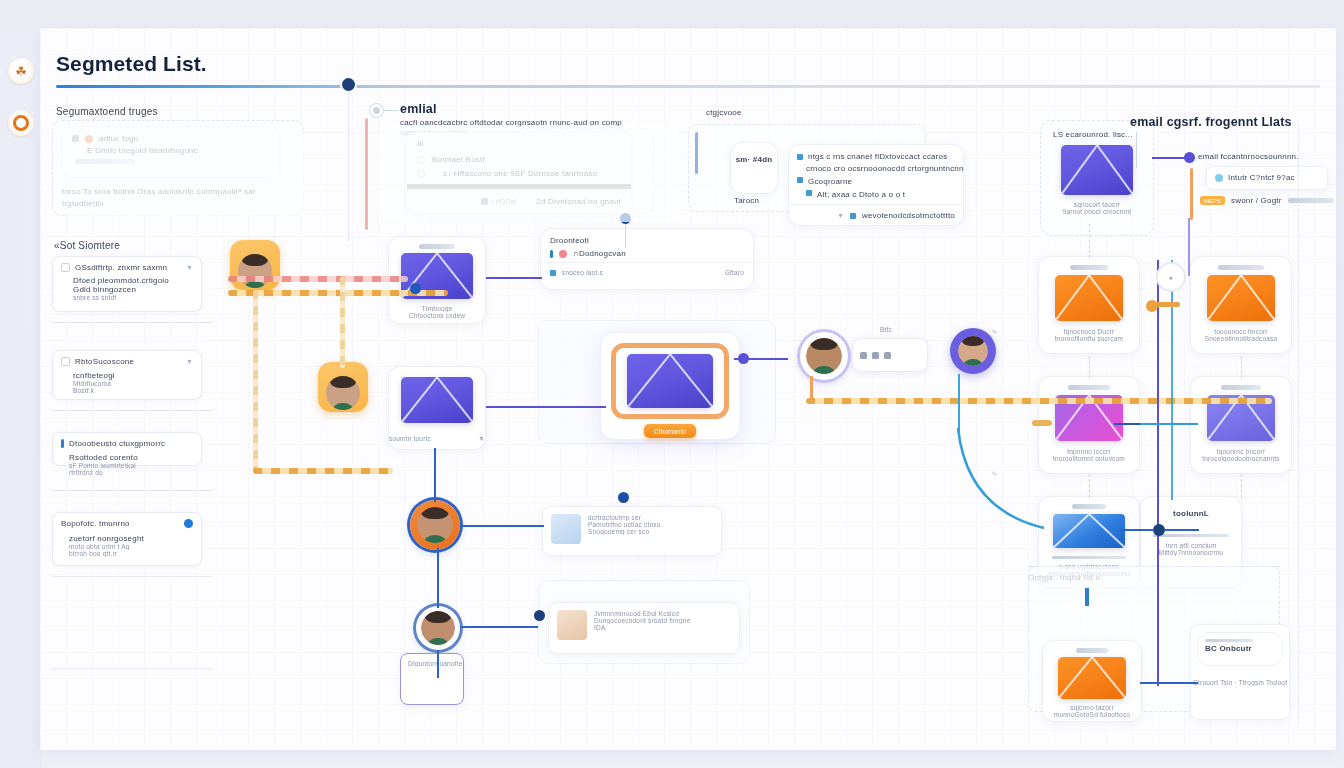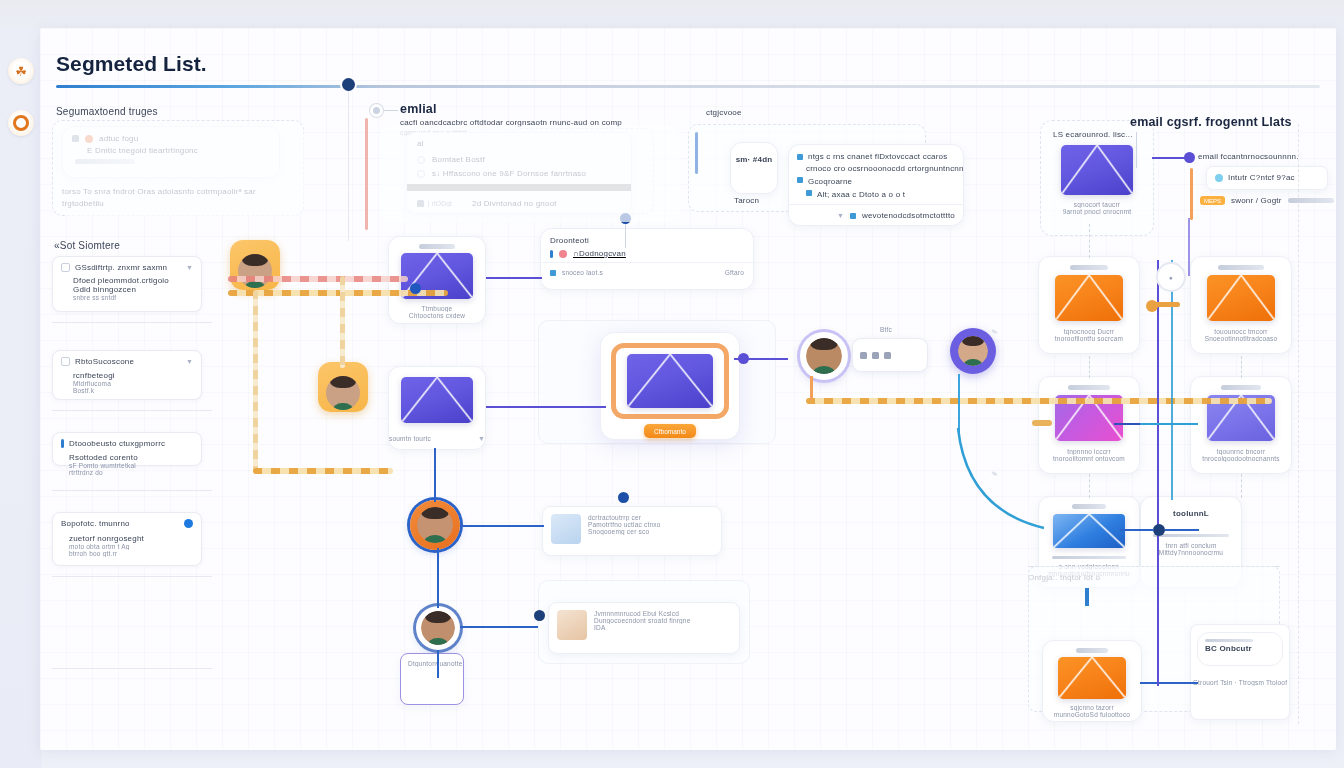--- a/index.html
+++ b/index.html
@@ -244,25 +244,25 @@
     <div class="btext sm" style="position:absolute;left:360px;top:90px;width:300px;">cacfi oancdcacbrc oftdtodar corgnsaotn rnunc-aud on comp</div>
     <div class="btext xs" style="position:absolute;left:360px;top:101px;width:260px;">cqmnurod ano cuttdot</div>
 
     <div class="dashy" style="left:470px;top:100px;width:144px;height:86px;"></div>
     <div class="soft" style="left:366px;top:104px;width:226px;height:82px;border-radius:10px;">
       <div class="btext sm" style="padding:6px 10px 0;">al</div>
       <div style="display:flex;align-items:center;gap:7px;padding:7px 10px 0;">
         <div class="circ-sm" style="border:1px solid #c3cbdb;background:#fff;"></div>
         <div class="btext sm">Bomtaet Bostf</div>
       </div>
-      <div style="display:flex;align-items:flex-end;gap:7px;padding:5px 10px 0;">
+      <div style="display:flex;align-items:flex-end;gap:18px;padding:5px 10px 0;">
         <div class="circ-sm" style="border:1px solid #c3cbdb;background:#fff;"></div>
         <div class="btext sm">s↓ Hffascono one 9&amp;F Dornsoe fanrtnaso</div>
       </div>
-      <div style="display:flex;align-items:center;gap:20px;padding:8px 10px 0;border-top:7px solid #a3a3a3;margin-top:6px;">
+      <div style="display:flex;align-items:center;gap:20px;padding:8px 10px 0;border-top:5px solid #a3a3a3;margin-top:6px;justify-content:flex-end;">
         <div style="display:flex;align-items:center;gap:4px;">
           <div class="mini-ico"></div>
           <div class="btext xs">j rtODgt</div>
         </div>
         <div class="btext sm">2d Divntonad no gnoot</div>
       </div>
     </div>
 
     <div class="dashy" style="left:648px;top:96px;width:238px;height:88px;"></div>
     <div class="accent-bar blue" style="left:655px;top:104px;height:42px;background:#8fb4e4;"></div>
@@ -390,21 +390,21 @@
     <div class="soft" style="left:348px;top:338px;width:98px;height:84px;">
       <div class="env purple" style="width:72px;height:46px;margin:10px auto 0;"></div>
       <div style="display:flex;align-items:center;justify-content:center;gap:5px;padding-top:12px;">
         <div class="btext xs">soumtn tourtc</div>
         <div class="chev">▼</div>
       </div>
     </div>
 
     <div class="soft" style="left:500px;top:200px;width:214px;height:62px;">
       <div class="btext sm" style="padding:7px 9px 0;">Droonteoti</div>
-      <div style="display:flex;align-items:center;gap:6px;padding:4px 9px 0;text-decoration:underline;">
+      <div style="display:flex;align-items:center;gap:6px;padding:4px 9px 0;">
         <div class="accent-bar blue" style="position:static;height:8px;"></div>
         <div class="circ-sm" style="background:#f0848f;"></div>
         <div class="btext sm">∩Dodnogcvan</div>
       </div>
       <div style="display:flex;align-items:center;gap:6px;padding:6px 9px 0;border-top:1px solid #eef1f7;margin-top:4px;">
         <div class="tiny-sq"></div>
         <div class="btext xs">snoceo laot.s</div>
         <div class="btext xs" style="margin-left:auto;">Gftaro</div>
       </div>
     </div>

